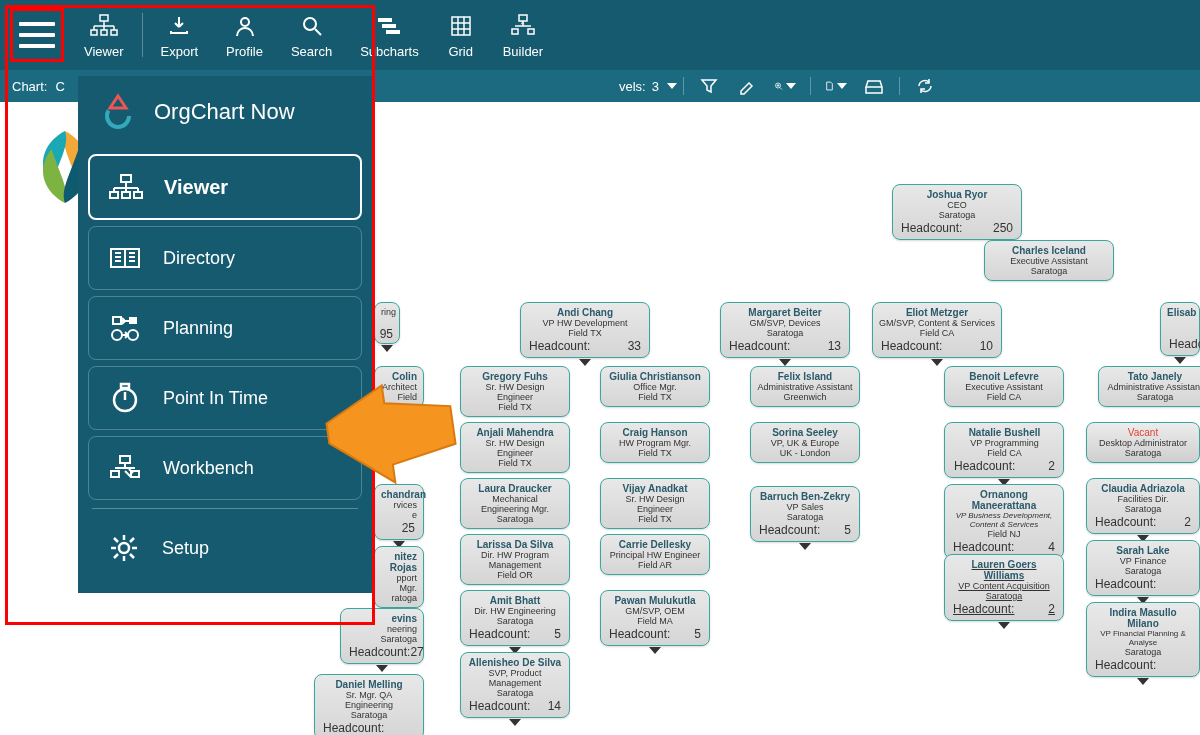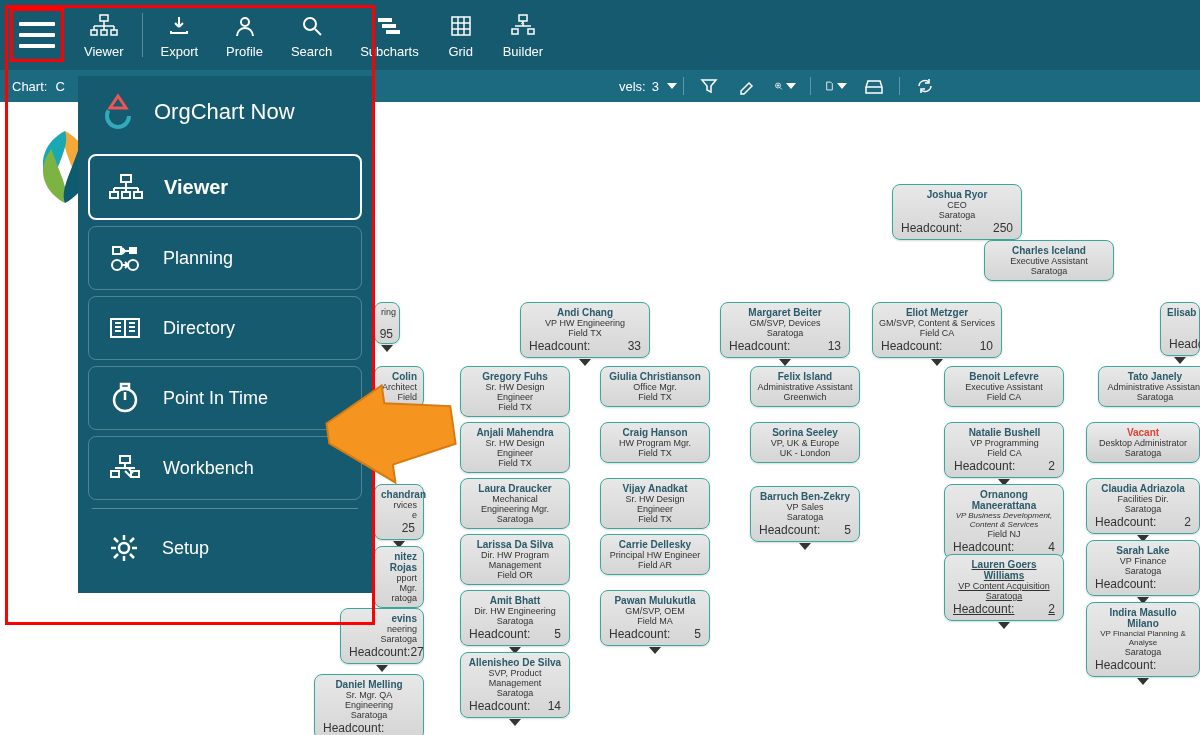--- a/index.html
+++ b/index.html
@@ -25,21 +25,21 @@
 
 
 .canvas { position: relative; width: 100%; height: 633px; background: #fff; overflow: hidden; }
 .logo-leaf { position: absolute; left: 20px; top: 20px; width: 90px; height: 90px; }
 
 .node { position: absolute; background: linear-gradient(#e8e8e8,#d5d5d5); border: 1px solid #3aa6a0; border-radius: 8px; padding: 4px 6px; text-align: center; font-size: 10px; color: #333; box-shadow: 0 1px 2px rgba(0,0,0,0.15); }
 .node .nm { font-weight: bold; font-size: 10px; color: #2b5a6b; }
 .node .tt { font-size: 9px; }
 .node .loc { font-size: 9px; }
 .node .hc { font-size: 12px; text-align: center; padding: 1px 2px 0 2px; display: flex; justify-content: space-between; }
-.node .vacant { color: #d43; font-weight: bold; }
+.node .vacant { color: #d43; font-weight: normal; }
 .node-arrow { width: 0; height: 0; border-left: 6px solid transparent; border-right: 6px solid transparent; border-top: 7px solid #333; position: absolute; left: 50%; transform: translateX(-50%); bottom: -9px; }
 
 
 .side-panel-wrap { position: absolute; left: 5px; top: 5px; width: 370px; height: 620px; border: 3px solid red; background: transparent; z-index: 50; }
 .side-panel { position: absolute; left: 78px; top: 76px; width: 294px; background: #155a6e; border-radius: 0; padding-bottom: 8px; }
 .sp-header { display: flex; align-items: center; padding: 16px 20px; color: #fff; font-size: 22px; font-weight: 500; }
 .sp-logo { width: 40px; height: 40px; margin-right: 16px; display:flex; align-items:center; justify-content:center; }
 .sp-item { margin: 6px 10px; border: 1px solid rgba(255,255,255,0.25); border-radius: 8px; display: flex; align-items: center; padding: 16px 18px; color: #fff; font-size: 18px; cursor: pointer; }
 .sp-item.active { border: 2px solid #fff; font-weight: bold; font-size: 20px; }
 .sp-icon { width: 36px; height: 30px; margin-right: 20px; display: flex; align-items: center; justify-content: center; }
@@ -217,21 +217,21 @@
   <div class="node" style="left:374px; top:200px; width:26px; height:42px; text-align:right;">
     <div class="tt">ring</div>
     <div class="hc" style="position:absolute; bottom:2px; right:4px;">
         <span>95</span>
       </div>
     <div class="node-arrow"></div>
   </div>
 
   <div class="node" style="left:520px; top:200px; width:130px;">
     <div class="nm">Andi Chang</div>
-    <div class="tt">VP HW Engineering</div>
+    <div class="tt">VP HW Development</div>
     <div class="loc">Field TX</div>
     <div class="hc">
         <span>Headcount:</span>
         <span>33</span>
       </div>
     <div class="node-arrow"></div>
   </div>
 
   <div class="node" style="left:720px; top:200px; width:130px;">
     <div class="nm">Margaret Beiter</div>
@@ -499,38 +499,38 @@
           <line x1="30" y1="15" x2="30" y2="19" stroke="#fff" stroke-width="2"></line>
           <rect x="2" y="19" width="8" height="6" fill="none" stroke="#fff" stroke-width="2"></rect>
           <rect x="14" y="19" width="8" height="6" fill="none" stroke="#fff" stroke-width="2"></rect>
           <rect x="26" y="19" width="8" height="6" fill="none" stroke="#fff" stroke-width="2"></rect>
         </svg>
     </span>
     <span>Viewer</span>
   </div>
   <div class="sp-item">
     <span class="sp-icon">
+      <svg width="36" height="26" viewBox="0 0 36 26">
+          <path d="M4 4 h28 v18 h-28 z M18 4 v18 M8 8 h6 M8 12 h6 M8 16 h6 M22 8 h6 M22 12 h6 M22 16 h6" fill="none" stroke="#fff" stroke-width="2"></path>
+        </svg>
+    </span>
+    <span>Directory</span>
+  </div>
+  <div class="sp-item">
+    <span class="sp-icon">
       <svg width="36" height="28" viewBox="0 0 36 28">
           <rect x="6" y="3" width="8" height="7" fill="none" stroke="#fff" stroke-width="2"></rect>
           <rect x="22" y="3" width="8" height="7" fill="#fff"></rect>
           <path d="M14 7 h8 M18 7 l-3 -3 M18 7 l-3 3" fill="none" stroke="#fff" stroke-width="2" transform="translate(0,0)"></path>
           <circle cx="10" cy="21" r="5" fill="none" stroke="#fff" stroke-width="2"></circle>
           <circle cx="26" cy="21" r="5" fill="none" stroke="#fff" stroke-width="2"></circle>
           <path d="M15 21 h6 M21 21 l-3 -3 M21 21 l-3 3" fill="none" stroke="#fff" stroke-width="2"></path>
         </svg>
     </span>
     <span>Planning</span>
-  </div>
-  <div class="sp-item">
-    <span class="sp-icon">
-      <svg width="36" height="26" viewBox="0 0 36 26">
-          <path d="M4 4 h28 v18 h-28 z M18 4 v18 M8 8 h6 M8 12 h6 M8 16 h6 M22 8 h6 M22 12 h6 M22 16 h6" fill="none" stroke="#fff" stroke-width="2"></path>
-        </svg>
-    </span>
-    <span>Directory</span>
   </div>
   <div class="sp-item">
     <span class="sp-icon">
       <svg width="32" height="32" viewBox="0 0 32 32">
           <circle cx="16" cy="18" r="11" fill="none" stroke="#fff" stroke-width="2.5"></circle>
           <line x1="16" y1="18" x2="16" y2="10" stroke="#fff" stroke-width="2.5"></line>
           <rect x="12" y="2" width="8" height="4" fill="none" stroke="#fff" stroke-width="2.5"></rect>
           <line x1="16" y1="6" x2="16" y2="8" stroke="#fff" stroke-width="2.5"></line>
         </svg>
     </span>

